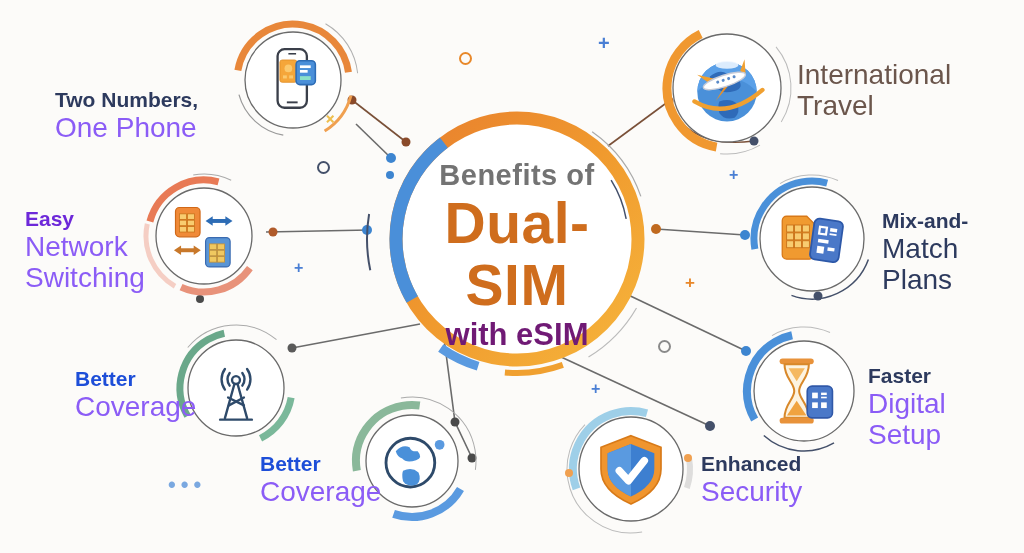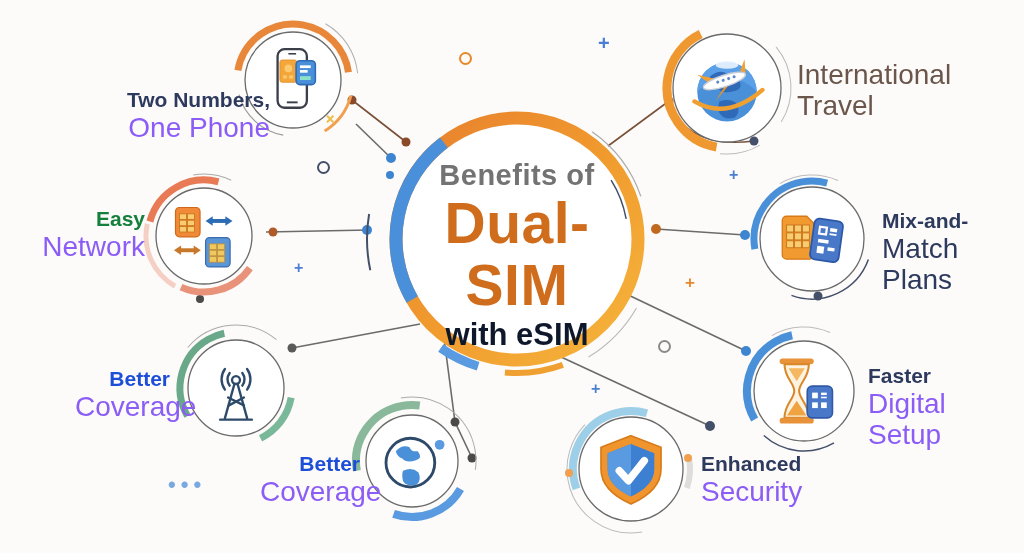--- a/index.html
+++ b/index.html
@@ -5,35 +5,35 @@
   html,body{margin:0;padding:0;}
   body{font-family:"Liberation Sans", sans-serif;background:#ffffff;}
   .stage{position:relative;width:1024px;height:553px;background:#fcfbf9;overflow:hidden;}
   svg{display:block;}
   .underlay{position:absolute;left:0;top:0;}
 
   
   .center-text{position:absolute;left:397px;top:160px;width:240px;text-align:center;line-height:1.08;}
   .center-text .c1{font-size:29px;font-weight:bold;color:#737373;letter-spacing:.5px;}
   .center-text .c2{font-size:57px;font-weight:bold;color:#cf6d1d;letter-spacing:.5px;margin:2px 0;}
-  .center-text .c3{font-size:31px;font-weight:bold;color:#0f172a;}
+  .center-text .c3{font-size:31px;font-weight:bold;color:#701a75;}
 
   
   .node{position:absolute;width:136px;height:136px;}
   .node .ring{position:absolute;left:0;top:0;}
   .node .icon{position:absolute;left:50%;top:50%;transform:translate(-50%,-50%);}
 
   
   .label{position:absolute;line-height:1.12;}
   .label .b{font-weight:bold;}
-  .tc{text-align:right;}
+  .tc{text-align:left;}
   .navy{color:#2d3a5e;}
   .slate{color:#1d4ed8;}
   .brown{color:#8b5cf6;}
-  .dkbrown{color:#15803d;}
+  .dkbrown{color:#6d28d9;}
   .maroon{color:#9a4524;}
   .graybrown{color:#6b564c;}
   .fs21{font-size:21px;}
   .fs20{font-size:28px;}
 
   
   .plus{position:absolute;font-weight:bold;line-height:1;}
   .plus.blue{color:#4a7fd4;}
   .plus.orange{color:#e8882a;}
   .plus.yellow{color:#eebf4e;transform:rotate(45deg);}
@@ -313,20 +313,21 @@
   </div>
 
   <div class="label tc" style="left:55px;top:88px;width:215px;">
     <div class="b navy fs21">Two Numbers,</div>
     <div class="brown fs20">One Phone</div>
   </div>
 
   <div class="label tc" style="left:25px;top:207px;width:120px;">
     <div class="b dkbrown fs21">Easy</div>
     <div class="brown fs20">Network</div>
+    <div class="brown fs20">Switching</div>
   </div>
 
   <div class="label tc" style="left:75px;top:367px;width:95px;">
     <div class="b slate fs21">Better</div>
     <div class="brown fs20">Coverage</div>
   </div>
 
   <div class="label tc" style="left:260px;top:452px;width:100px;">
     <div class="b slate fs21">Better</div>
     <div class="brown fs20">Coverage</div>

